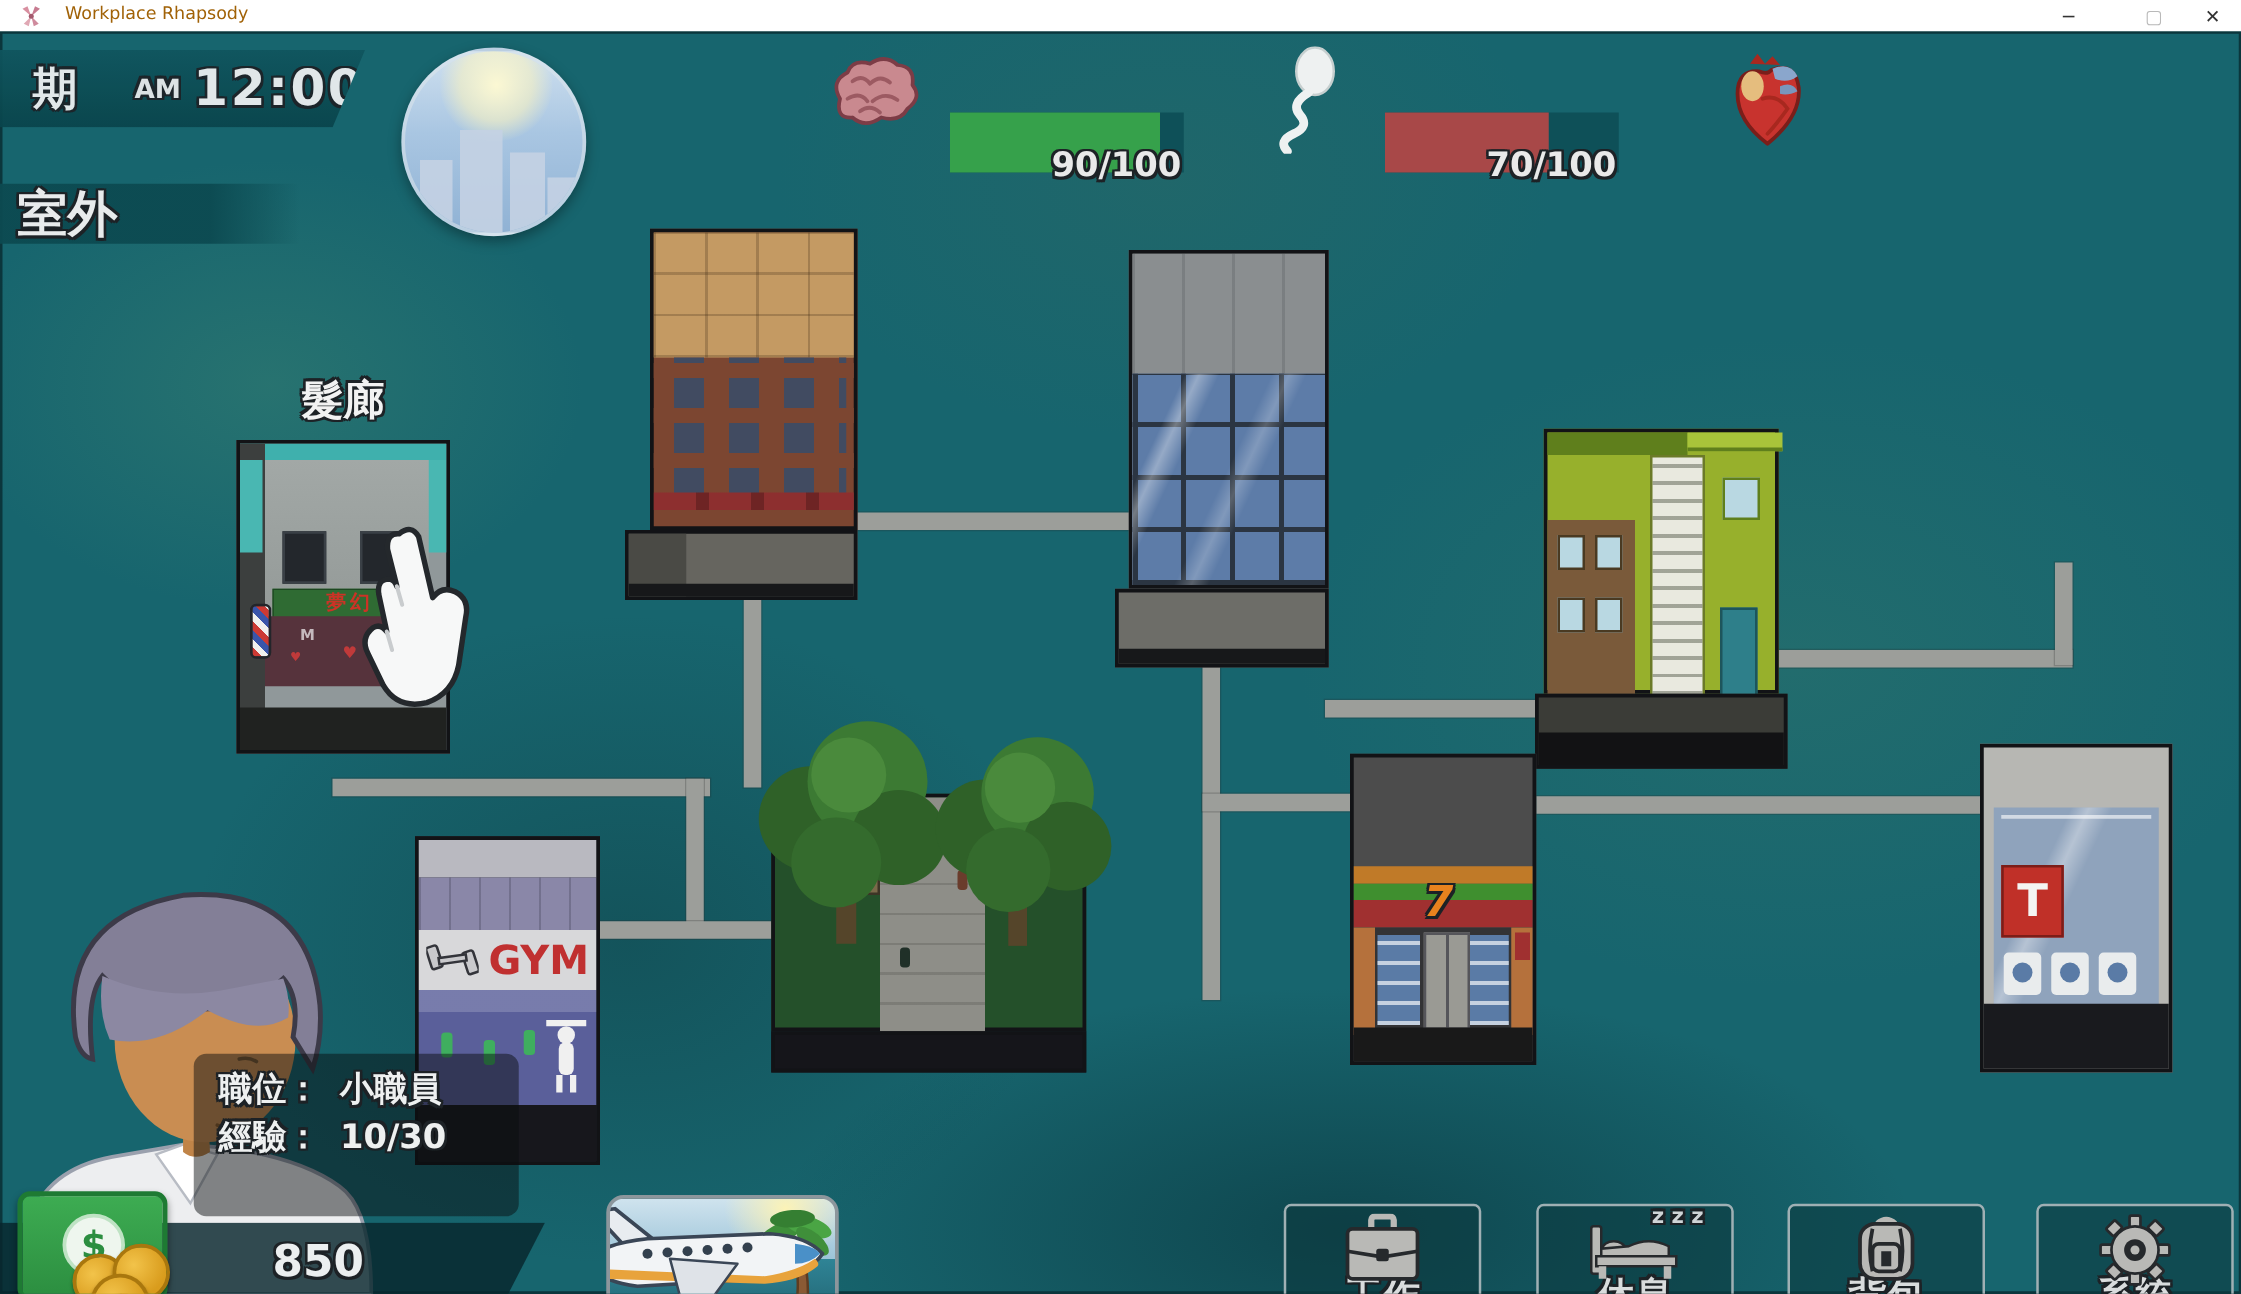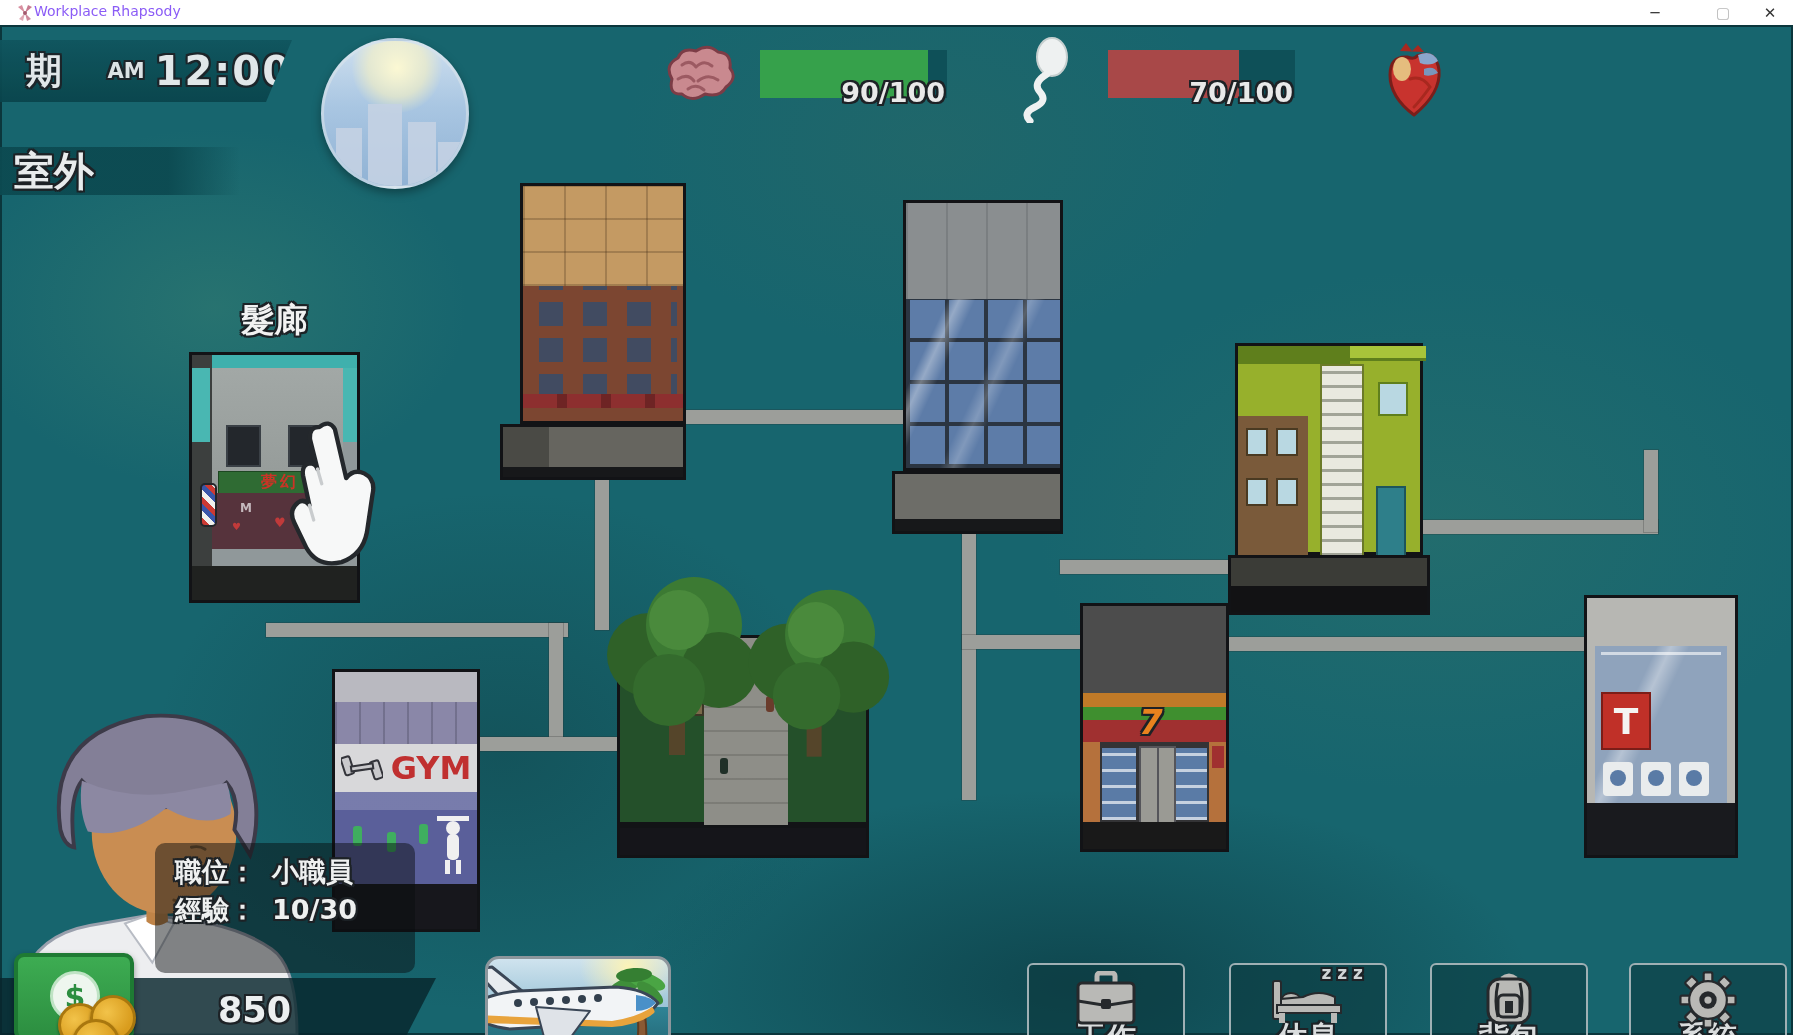--- a/index.html
+++ b/index.html
@@ -1,21 +1,21 @@
 <!DOCTYPE html>
 <html><head>
 <meta charset="utf-8">
 <style>
   html,body{margin:0;padding:0;background:#000;}
   #stage{position:relative;width:1793px;height:1035px;overflow:hidden;
     font-family:"DejaVu Sans","Liberation Sans",sans-serif;}
   .abs{position:absolute;}
   
   #titlebar{left:0;top:0;width:1793px;height:25px;background:#ffffff;z-index:60;}
-  #titlebar .ttl{left:34px;top:3px;font-size:14px;color:#8b5cf6;}
+  #titlebar .ttl{left:52px;top:3px;font-size:14px;color:#a16207;}
   .winbtn{top:0;width:46px;height:25px;display:flex;align-items:center;justify-content:center;
     font-size:15px;color:#333;cursor:default;}
   
   #game{left:0;top:25px;width:1793px;height:1010px;
     background:
       radial-gradient(420px 300px at 12% 28%, rgba(70,140,115,.35), transparent 60%),
       radial-gradient(520px 340px at 52% 12%, rgba(45,105,100,.40), transparent 60%),
       radial-gradient(640px 420px at 80% 50%, rgba(60,125,108,.30), transparent 62%),
       radial-gradient(560px 420px at 28% 72%, rgba(16,66,72,.50), transparent 62%),
       radial-gradient(700px 300px at 60% 95%, rgba(8,45,52,.55), transparent 65%),
@@ -36,21 +36,21 @@
   .time-txt{font-size:40px;font-weight:bold;color:#eceff0;letter-spacing:2px;}
   .loc-txt{font-size:40px;font-weight:bold;color:#e8ebec;}
   
   #weather{left:321px;top:13px;width:142px;height:145px;border-radius:50%;overflow:hidden;
     border:3px solid rgba(220,230,235,.55);box-shadow:0 4px 10px rgba(0,0,0,.35);
     background:linear-gradient(180deg,#cfe0ef 0%,#a9c6e2 45%,#90b2d4 100%);}
   .sunglow{left:28px;top:-18px;width:90px;height:90px;border-radius:50%;
     background:radial-gradient(circle,rgba(255,250,210,.95) 0%,rgba(255,246,190,.55) 45%,rgba(255,246,190,0) 72%);}
   .sky-bld{background:#c4d2e3;opacity:.9;}
   
-  .statbar{height:48px;background:#0e5058;}
+  .statbar{height:48px;background:#0e5058;margin-top:40px;}
   .statbar .fill{position:absolute;left:0;top:0;height:100%;}
   .statbar .val{position:absolute;right:2px;bottom:-10px;font-size:27px;font-weight:bold;color:#e9e9e9;}
   
   .path{background:#9c9e9a;box-shadow:0 0 0 1px rgba(40,45,45,.25);}
   
   .bld{box-sizing:border-box;border:3px solid #121316;}
   .map-label{font-size:33px;font-weight:bold;color:#f2f2f2;text-align:center;}
   
   #info-panel{left:155px;top:818px;width:260px;height:130px;background:rgba(8,12,14,.48);
     border-radius:10px;padding:10px 0 0 20px;box-sizing:border-box;z-index:40;}

